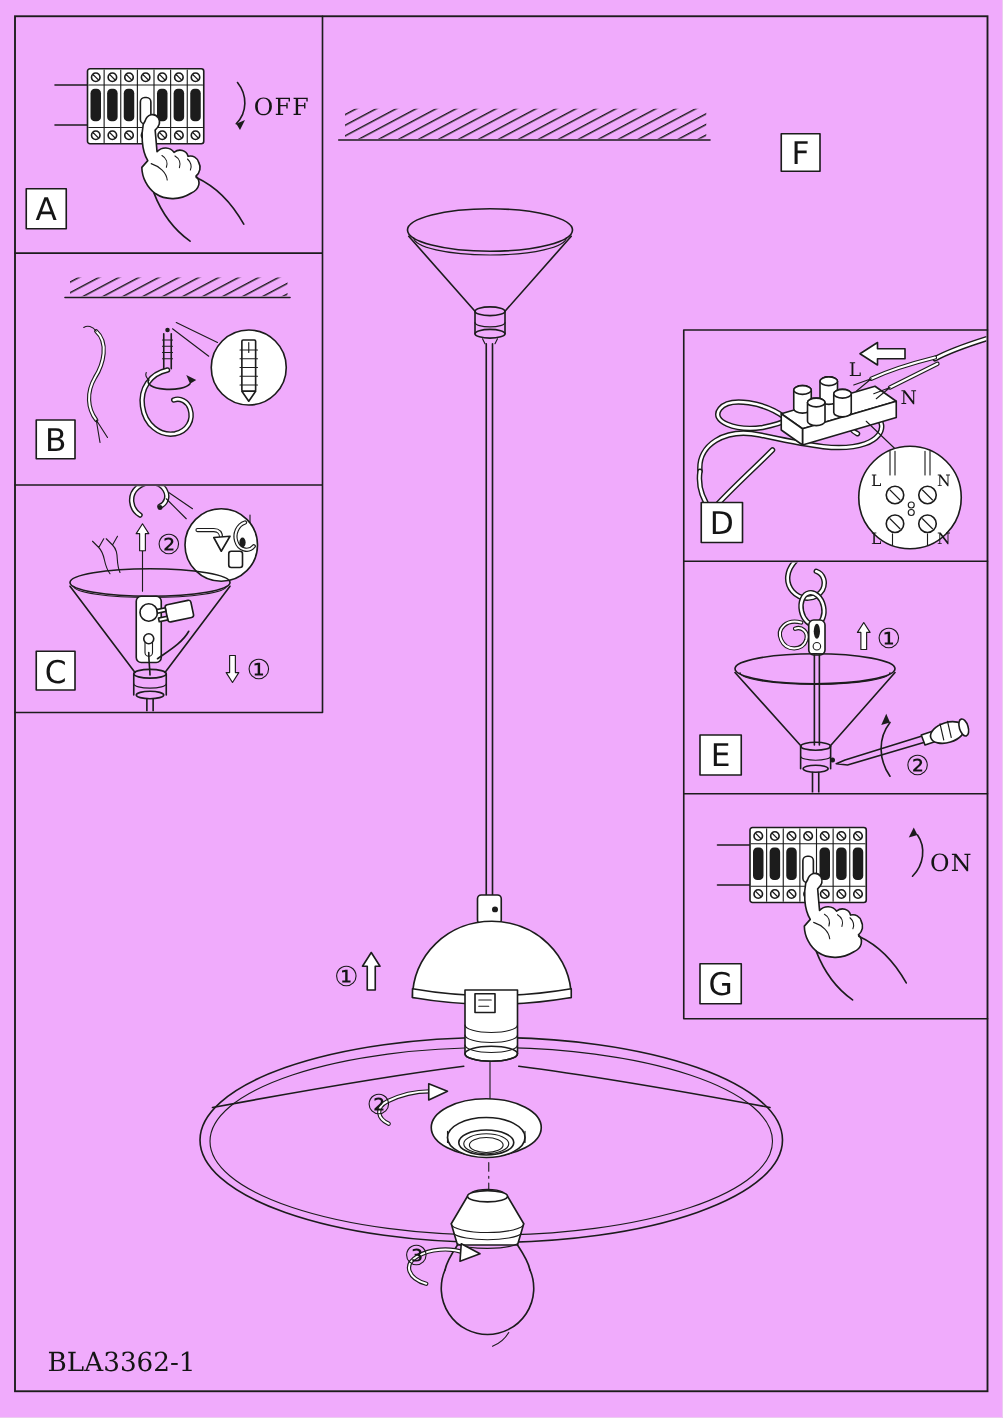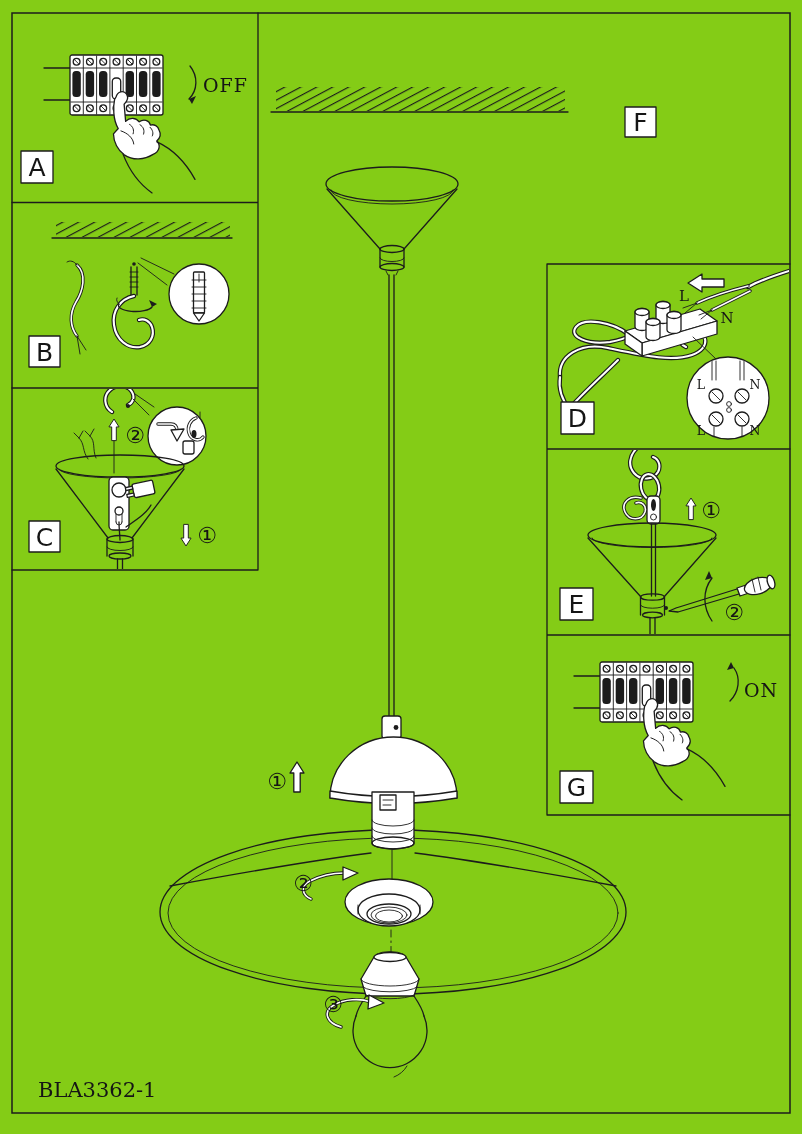--- a/index.html
+++ b/index.html
@@ -1,16 +1,16 @@
 <!DOCTYPE html>
 <html><head>
 <meta charset="utf-8">
 <style>
   html,body { margin:0; padding:0; background:#e8e8e8; }
-  .sheet { position:relative; width:802px; height:1134px; background:#84cc16; margin:0 auto; overflow:hidden; }
+  .sheet { position:relative; width:802px; height:1134px; background:#f0abfc; margin:0 auto; overflow:hidden; }
   svg { position:absolute; inset:0; display:block; }
   svg text { font-family:"DejaVu Sans", sans-serif; fill:#151515; }
   .ln  { fill:none; stroke:#1c1c1c; stroke-width:1.3; stroke-linecap:round; stroke-linejoin:round; }
   .thin{ stroke-width:0.9; }
   .bd  { fill:none; stroke:#1c1c1c; stroke-width:1.5; }
   .fw  { fill:#ffffff; stroke:#1c1c1c; stroke-width:1.3; stroke-linejoin:round; }
   .blk { fill:#1c1c1c; stroke:none; }
   .tb  { fill:none; stroke:#1c1c1c; stroke-width:4.4; stroke-linecap:round; stroke-linejoin:round; }
   .tw  { fill:none; stroke:#ffffff; stroke-width:2.1; stroke-linecap:round; stroke-linejoin:round; }
   .tb2 { fill:none; stroke:#1c1c1c; stroke-width:3.4; stroke-linecap:round; stroke-linejoin:round; }

